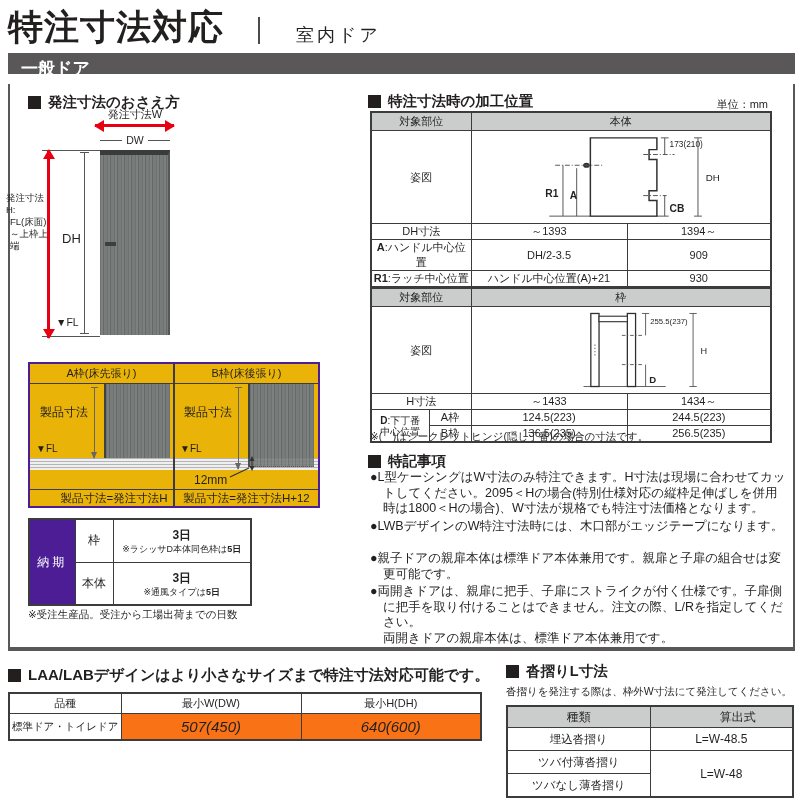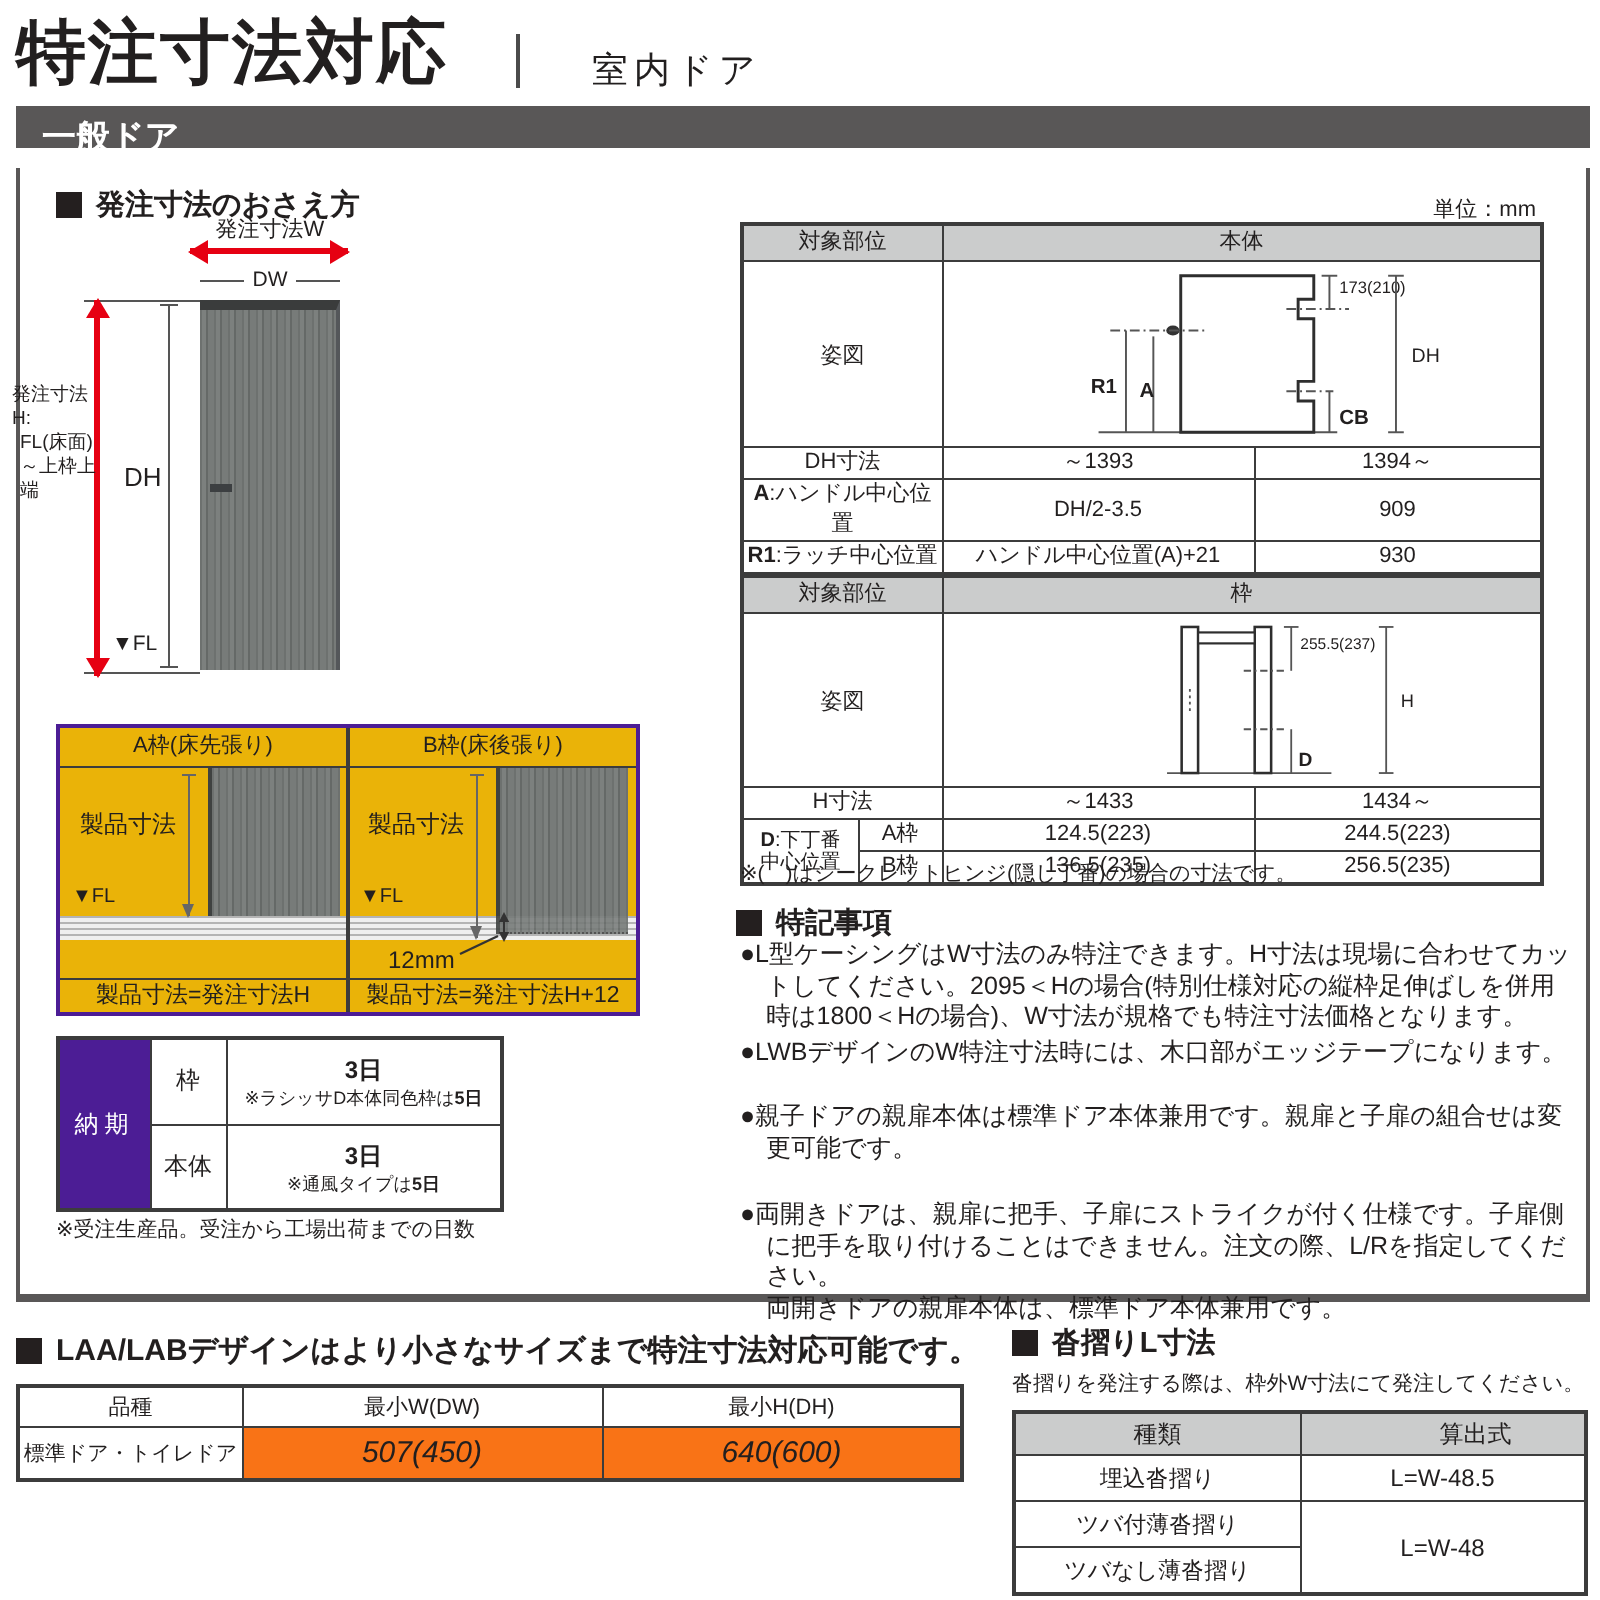--- a/index.html
+++ b/index.html
@@ -123,21 +123,21 @@
     <div class="abs" style="left:150px;top:79px;font-size:10px;">▼FL</div>
 
     <svg class="abs" style="left:146px;top:80px;z-index:7;" width="142" height="44" viewBox="0 0 142 44">
       <line x1="76" y1="14" x2="76" y2="25" stroke="#333" stroke-width="1.2"></line>
       <path d="M76,12 l-2.6,5 h5.2 Z" fill="#333"></path>
       <path d="M76,27 l-2.6,-5 h5.2 Z" fill="#333"></path>
       <line x1="73" y1="24" x2="54" y2="33" stroke="#333" stroke-width="1.2"></line>
       <text x="18" y="40" font-size="12">12mm</text>
     </svg>
 
-    <div class="ab-cap" style="left:0;width:143px;">製品寸法=発注寸法H</div>
+    <div class="ab-cap" style="left:0;width:168px;">製品寸法=発注寸法H</div>
     <div class="ab-cap" style="left:145px;width:143px;">製品寸法=発注寸法H+12</div>
   </div>
 
   <table class="abs t" style="left:28px;top:518px;width:222px;">
     <colgroup>
         <col style="width:46px;">
         <col style="width:38px;">
         <col style="width:138px;">
       </colgroup>
     <tbody>
@@ -153,20 +153,24 @@
       <td style="font-size:12px;">本体</td>
       <td>
         <div class="days">3日</div>
         <div class="days-note"><span>※通風タイプは</span><b>5日</b></div>
       </td>
     </tr>
   </tbody>
     </table>
   <div class="abs note-small" style="left:28px;top:608px;">※受注生産品。受注から工場出荷までの日数</div>
 
+  <div class="abs h2" style="left:368px;top:92px;">
+    <span class="sq"></span>
+    <span>特注寸法時の加工位置</span>
+  </div>
   <div class="abs unit" style="left:690px;top:97px;width:78px;">単位：mm</div>
 
   <table class="abs t" style="left:370px;top:111px;width:400px;">
     <colgroup>
         <col style="width:100px;">
         <col style="width:156px;">
         <col style="width:144px;">
       </colgroup>
     <tbody>
         <tr>
@@ -281,21 +285,21 @@
   <div class="abs note-small" style="left:370px;top:430px;">※(　)はシークレットヒンジ(隠し丁番)の場合の寸法です。</div>
 
   <div class="abs h2" style="left:368px;top:452px;">
     <span class="sq"></span>
     <span>特記事項</span>
   </div>
   <div class="abs bullets" style="left:370px;top:470px;">
     <div class="it">●L型ケーシングはW寸法のみ特注できます。H寸法は現場に合わせてカットしてください。2095＜Hの場合(特別仕様対応の縦枠足伸ばしを併用時は1800＜Hの場合)、W寸法が規格でも特注寸法価格となります。</div>
     <div class="it" style="margin-top:2px;">●LWBデザインのW特注寸法時には、木口部がエッジテープになります。</div>
     <div class="it" style="margin-top:17px;">●親子ドアの親扉本体は標準ドア本体兼用です。親扉と子扉の組合せは変更可能です。</div>
-    <div class="it" style="margin-top:18px;">●両開きドアは、親扉に把手、子扉にストライクが付く仕様です。子扉側に把手を取り付けることはできません。注文の際、L/Rを指定してください。</div>
+    <div class="it" style="margin-top:2px;">●両開きドアは、親扉に把手、子扉にストライクが付く仕様です。子扉側に把手を取り付けることはできません。注文の際、L/Rを指定してください。</div>
     <div class="cont">両開きドアの親扉本体は、標準ドア本体兼用です。</div>
   </div>
 
   <div class="abs h2" style="left:8px;top:666px;font-size:15px;">
     <span class="sq"></span>
     <span>LAA/LABデザインはより小さなサイズまで特注寸法対応可能です。</span>
   </div>
   <table class="abs t" style="left:8px;top:692px;width:472px;">
     <colgroup>
         <col style="width:112px;">

